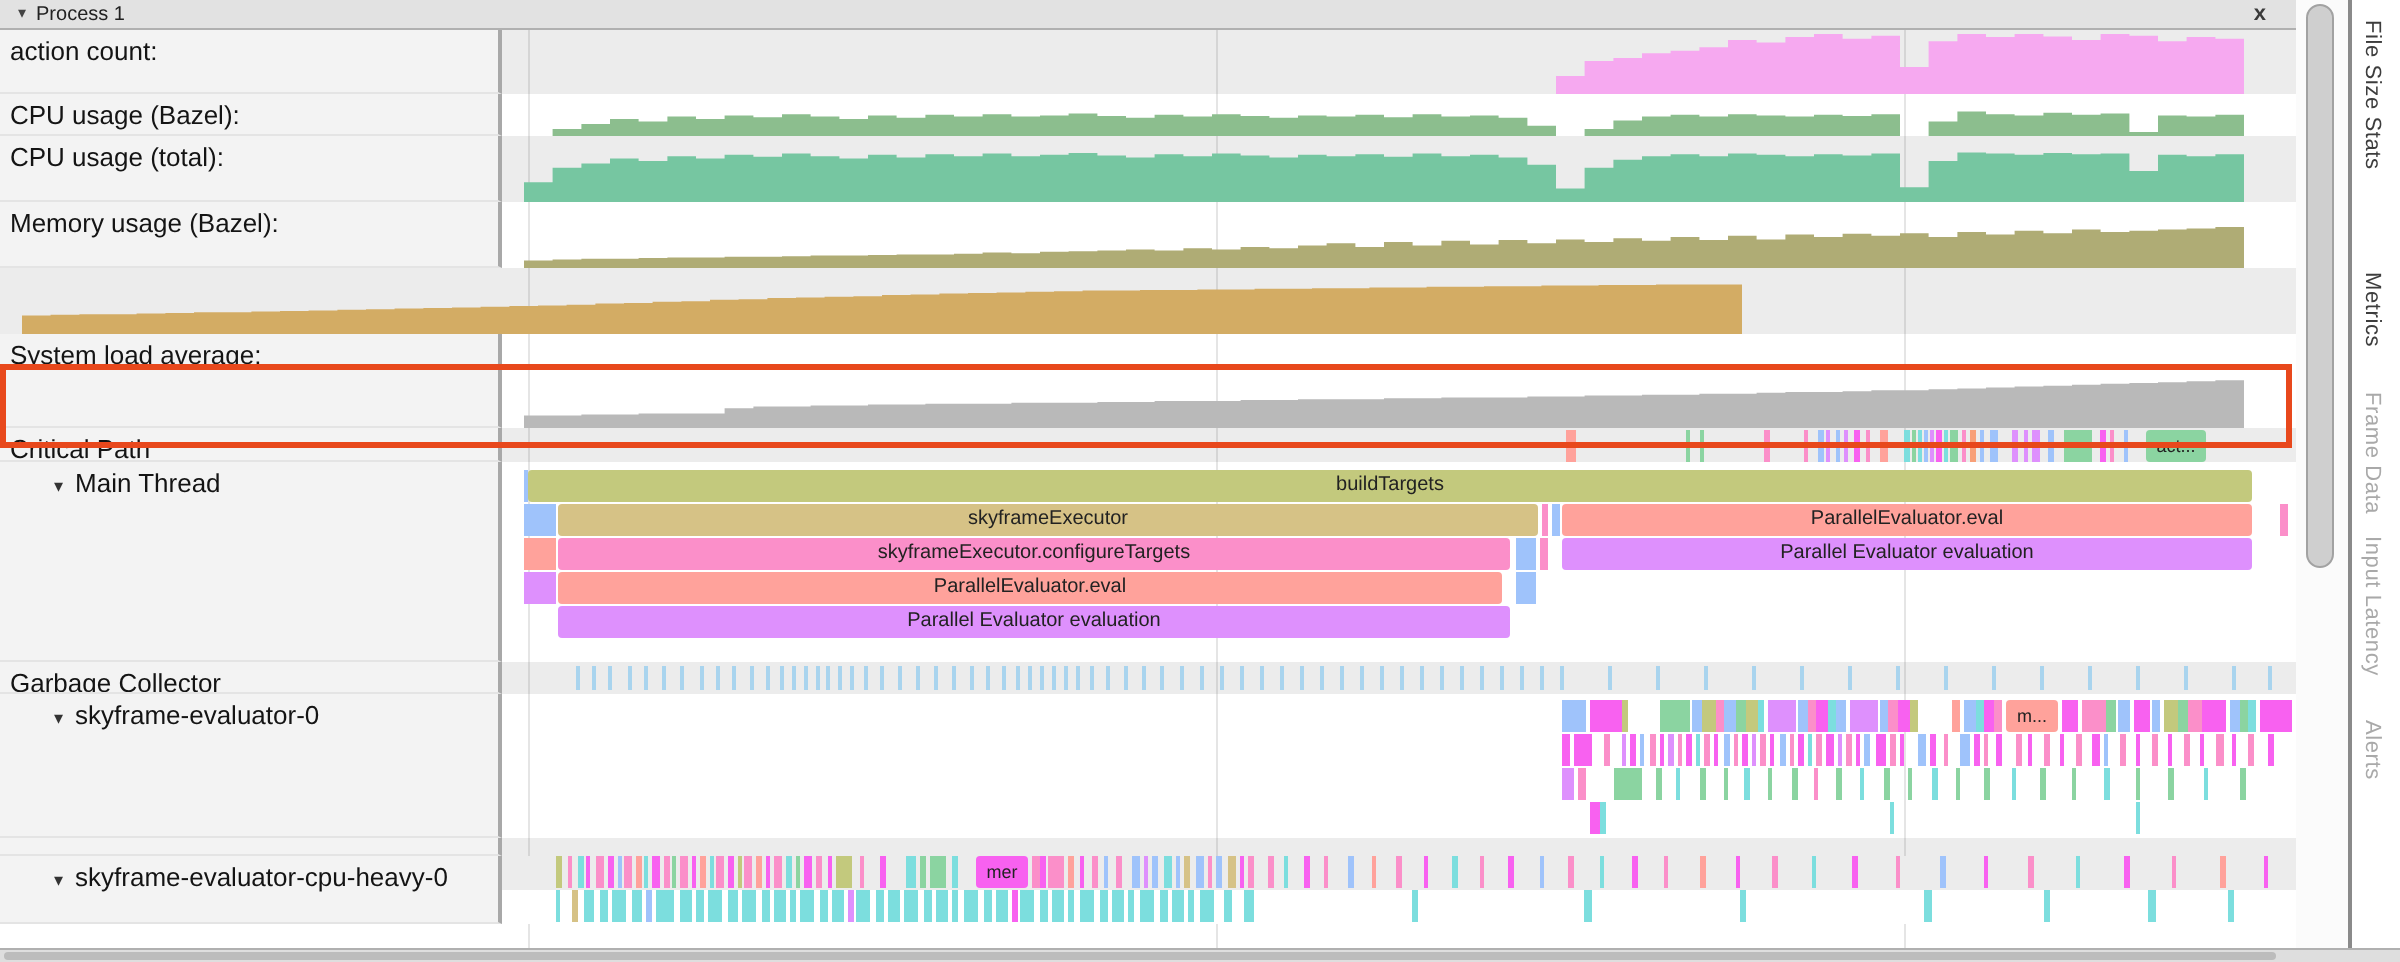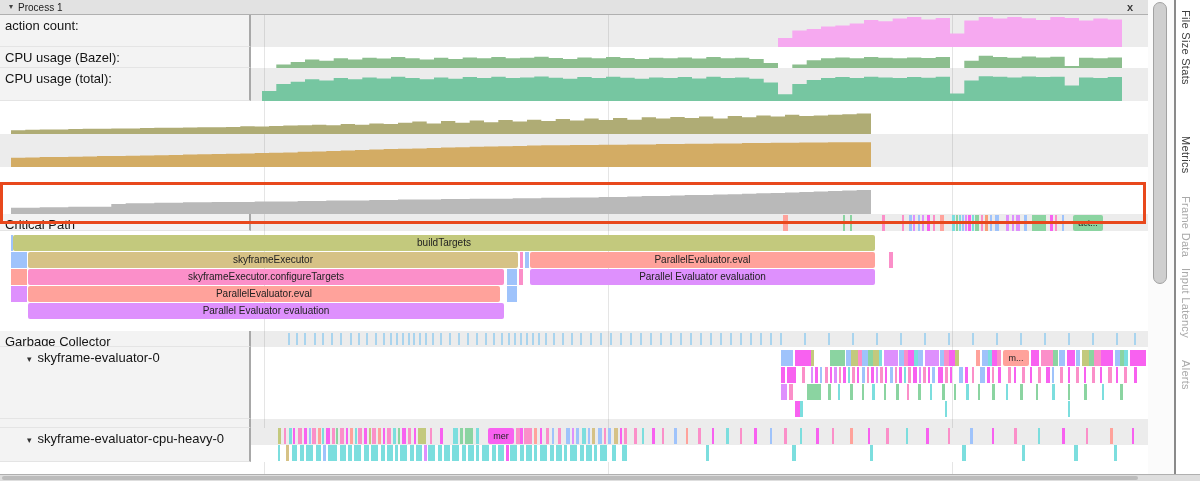--- a/index.html
+++ b/index.html
@@ -70,34 +70,36 @@
         </div>
         <div class="track-row" style="height: 33px;">
           <div class="lbl"><span>CPU usage (total):</span></div>
           <div class="trk" style="background: rgb(236, 236, 236);">
             <svg width="860" height="33" viewBox="0 0 860 33" class="counter-svg">
               <path d="M0 33 L0.0 23.1 L14.3 23.1 L14.3 15.9 L28.7 15.9 L28.7 13.8 L43.0 13.8 L43.0 11.3 L57.3 11.3 L57.3 12.5 L71.7 12.5 L71.7 10.1 L86.0 10.1 L86.0 11.3 L100.3 11.3 L100.3 9.4 L114.7 9.4 L114.7 10.4 L129.0 10.4 L129.0 8.8 L143.3 8.8 L143.3 10.1 L157.7 10.1 L157.7 11.3 L172.0 11.3 L172.0 9.4 L186.3 9.4 L186.3 10.7 L200.7 10.7 L200.7 9.1 L215.0 9.1 L215.0 10.1 L229.3 10.1 L229.3 8.8 L243.7 8.8 L243.7 10.1 L258.0 10.1 L258.0 9.4 L272.3 9.4 L272.3 8.5 L286.7 8.5 L286.7 9.8 L301.0 9.8 L301.0 10.7 L315.3 10.7 L315.3 9.1 L329.7 9.1 L329.7 10.1 L344.0 10.1 L344.0 8.8 L358.3 8.8 L358.3 9.8 L372.7 9.8 L372.7 10.7 L387.0 10.7 L387.0 9.4 L401.3 9.4 L401.3 10.1 L415.7 10.1 L415.7 9.1 L430.0 9.1 L430.0 10.4 L444.3 10.4 L444.3 8.8 L458.7 8.8 L458.7 10.1 L473.0 10.1 L473.0 9.4 L487.3 9.4 L487.3 10.7 L501.7 10.7 L501.7 14.4 L516.0 14.4 L516.0 26.2 L530.3 26.2 L530.3 15.9 L544.7 15.9 L544.7 11.9 L559.0 11.9 L559.0 10.1 L573.3 10.1 L573.3 9.1 L587.7 9.1 L587.7 10.1 L602.0 10.1 L602.0 8.8 L616.3 8.8 L616.3 9.4 L630.7 9.4 L630.7 10.1 L645.0 10.1 L645.0 9.1 L659.3 9.1 L659.3 9.8 L673.7 9.8 L673.7 8.8 L688.0 8.8 L688.0 25.6 L702.3 25.6 L702.3 12.5 L716.7 12.5 L716.7 8.2 L731.0 8.2 L731.0 8.8 L745.3 8.8 L745.3 9.4 L759.7 9.4 L759.7 8.5 L774.0 8.5 L774.0 9.1 L788.3 9.1 L788.3 8.8 L802.7 8.8 L802.7 17.5 L817.0 17.5 L817.0 9.4 L831.3 9.4 L831.3 10.1 L845.7 10.1 L845.7 9.1 L860.0 9.1 L860 33 Z" fill="#76c6a1"></path>
             </svg>
           </div>
         </div>
         <div class="track-row" style="height: 33px;">
+          <div class="lbl"><span>Memory usage (Bazel):</span></div>
           <div class="trk" style="background: rgb(255, 255, 255);">
             <svg width="860" height="33" viewBox="0 0 860 33" class="counter-svg">
               <path d="M0 33 L0.0 29.3 L14.3 29.3 L14.3 28.7 L28.7 28.7 L28.7 28.4 L43.0 28.4 L43.0 28.4 L57.3 28.4 L57.3 28.0 L71.7 28.0 L71.7 27.7 L86.0 27.7 L86.0 27.7 L100.3 27.7 L100.3 27.4 L114.7 27.4 L114.7 27.4 L129.0 27.4 L129.0 27.1 L143.3 27.1 L143.3 26.8 L157.7 26.8 L157.7 26.8 L172.0 26.8 L172.0 26.5 L186.3 26.5 L186.3 26.2 L200.7 26.2 L200.7 26.2 L215.0 26.2 L215.0 25.9 L229.3 25.9 L229.3 25.3 L243.7 25.3 L243.7 25.6 L258.0 25.6 L258.0 24.9 L272.3 24.9 L272.3 24.6 L286.7 24.6 L286.7 24.3 L301.0 24.3 L301.0 23.7 L315.3 23.7 L315.3 24.3 L329.7 24.3 L329.7 23.1 L344.0 23.1 L344.0 23.7 L358.3 23.7 L358.3 22.5 L372.7 22.5 L372.7 23.1 L387.0 23.1 L387.0 21.8 L401.3 21.8 L401.3 20.6 L415.7 20.6 L415.7 22.5 L430.0 22.5 L430.0 20.0 L444.3 20.0 L444.3 21.8 L458.7 21.8 L458.7 19.4 L473.0 19.4 L473.0 21.2 L487.3 21.2 L487.3 19.0 L501.7 19.0 L501.7 20.6 L516.0 20.6 L516.0 18.7 L530.3 18.7 L530.3 20.0 L544.7 20.0 L544.7 18.1 L559.0 18.1 L559.0 19.4 L573.3 19.4 L573.3 17.5 L587.7 17.5 L587.7 19.0 L602.0 19.0 L602.0 16.9 L616.3 16.9 L616.3 18.7 L630.7 18.7 L630.7 16.3 L645.0 16.3 L645.0 17.5 L659.3 17.5 L659.3 15.9 L673.7 15.9 L673.7 16.9 L688.0 16.9 L688.0 15.6 L702.3 15.6 L702.3 17.5 L716.7 17.5 L716.7 15.0 L731.0 15.0 L731.0 16.3 L745.3 16.3 L745.3 14.4 L759.7 14.4 L759.7 15.6 L774.0 15.6 L774.0 13.8 L788.3 13.8 L788.3 15.0 L802.7 15.0 L802.7 14.4 L817.0 14.4 L817.0 13.8 L831.3 13.8 L831.3 13.2 L845.7 13.2 L845.7 12.5 L860.0 12.5 L860 33 Z" fill="#afac75"></path>
             </svg>
           </div>
         </div>
         <div class="track-row" style="height: 33px;">
           <div class="trk" style="background: rgb(236, 236, 236);">
             <svg width="860" height="33" viewBox="0 0 860 33" class="counter-svg">
               <path d="M0 33 L0.0 23.7 L14.3 23.7 L14.3 23.4 L28.7 23.4 L28.7 23.1 L43.0 23.1 L43.0 23.1 L57.3 23.1 L57.3 22.8 L71.7 22.8 L71.7 22.5 L86.0 22.5 L86.0 22.1 L100.3 22.1 L100.3 22.1 L114.7 22.1 L114.7 21.8 L129.0 21.8 L129.0 21.5 L143.3 21.5 L143.3 21.2 L157.7 21.2 L157.7 20.9 L172.0 20.9 L172.0 20.6 L186.3 20.6 L186.3 20.3 L200.7 20.3 L200.7 20.0 L215.0 20.0 L215.0 19.7 L229.3 19.7 L229.3 19.4 L243.7 19.4 L243.7 19.0 L258.0 19.0 L258.0 18.7 L272.3 18.7 L272.3 18.4 L286.7 18.4 L286.7 17.8 L301.0 17.8 L301.0 17.5 L315.3 17.5 L315.3 16.9 L329.7 16.9 L329.7 16.6 L344.0 16.6 L344.0 15.9 L358.3 15.9 L358.3 15.6 L372.7 15.6 L372.7 15.0 L387.0 15.0 L387.0 14.7 L401.3 14.7 L401.3 14.4 L415.7 14.4 L415.7 14.1 L430.0 14.1 L430.0 13.5 L444.3 13.5 L444.3 13.2 L458.7 13.2 L458.7 12.8 L473.0 12.8 L473.0 12.5 L487.3 12.5 L487.3 12.2 L501.7 12.2 L501.7 11.9 L516.0 11.9 L516.0 11.6 L530.3 11.6 L530.3 11.3 L544.7 11.3 L544.7 11.3 L559.0 11.3 L559.0 11.0 L573.3 11.0 L573.3 11.0 L587.7 11.0 L587.7 10.7 L602.0 10.7 L602.0 10.7 L616.3 10.7 L616.3 10.4 L630.7 10.4 L630.7 10.4 L645.0 10.4 L645.0 10.1 L659.3 10.1 L659.3 10.1 L673.7 10.1 L673.7 9.8 L688.0 9.8 L688.0 9.8 L702.3 9.8 L702.3 9.4 L716.7 9.4 L716.7 9.4 L731.0 9.4 L731.0 9.1 L745.3 9.1 L745.3 9.1 L759.7 9.1 L759.7 8.8 L774.0 8.8 L774.0 8.8 L788.3 8.8 L788.3 8.5 L802.7 8.5 L802.7 8.5 L817.0 8.5 L817.0 8.2 L831.3 8.2 L831.3 8.2 L845.7 8.2 L845.7 8.2 L860.0 8.2 L860 33 Z" fill="#d3ac64"></path>
             </svg>
           </div>
         </div>
         <div class="track-row" style="height: 47px;">
+          <div class="lbl"><span>System load average:</span></div>
           <div class="trk" style="background: rgb(255, 255, 255);">
             <svg width="860" height="47" viewBox="0 0 860 47" class="counter-svg">
               <path d="M0 47 L0.0 40.7 L14.3 40.7 L14.3 40.7 L28.7 40.7 L28.7 40.3 L43.0 40.3 L43.0 40.3 L57.3 40.3 L57.3 39.8 L71.7 39.8 L71.7 39.8 L86.0 39.8 L86.0 39.8 L100.3 39.8 L100.3 37.1 L114.7 37.1 L114.7 36.2 L129.0 36.2 L129.0 36.2 L143.3 36.2 L143.3 35.8 L157.7 35.8 L157.7 35.8 L172.0 35.8 L172.0 35.3 L186.3 35.3 L186.3 35.3 L200.7 35.3 L200.7 34.9 L215.0 34.9 L215.0 34.9 L229.3 34.9 L229.3 34.9 L243.7 34.9 L243.7 34.4 L258.0 34.4 L258.0 34.4 L272.3 34.4 L272.3 34.4 L286.7 34.4 L286.7 34.0 L301.0 34.0 L301.0 34.0 L315.3 34.0 L315.3 33.5 L329.7 33.5 L329.7 33.5 L344.0 33.5 L344.0 33.5 L358.3 33.5 L358.3 33.0 L372.7 33.0 L372.7 33.0 L387.0 33.0 L387.0 32.6 L401.3 32.6 L401.3 32.6 L415.7 32.6 L415.7 32.6 L430.0 32.6 L430.0 32.1 L444.3 32.1 L444.3 32.1 L458.7 32.1 L458.7 31.7 L473.0 31.7 L473.0 31.7 L487.3 31.7 L487.3 31.7 L501.7 31.7 L501.7 31.3 L516.0 31.3 L516.0 31.3 L530.3 31.3 L530.3 30.8 L544.7 30.8 L544.7 30.8 L559.0 30.8 L559.0 30.4 L573.3 30.4 L573.3 30.4 L587.7 30.4 L587.7 29.9 L602.0 29.9 L602.0 29.9 L616.3 29.9 L616.3 29.4 L630.7 29.4 L630.7 29.0 L645.0 29.0 L645.0 29.0 L659.3 29.0 L659.3 28.6 L673.7 28.6 L673.7 28.1 L688.0 28.1 L688.0 28.1 L702.3 28.1 L702.3 27.6 L716.7 27.6 L716.7 27.2 L731.0 27.2 L731.0 26.8 L745.3 26.8 L745.3 26.3 L759.7 26.3 L759.7 25.9 L774.0 25.9 L774.0 25.4 L788.3 25.4 L788.3 24.9 L802.7 24.9 L802.7 24.5 L817.0 24.5 L817.0 24.1 L831.3 24.1 L831.3 23.6 L845.7 23.6 L845.7 23.1 L860.0 23.1 L860 47 Z" fill="#b9b9b9"></path>
             </svg>
           </div>
         </div>
         <div class="track-row" style="height: 17px;">
           <div class="lbl"><span>Critical Path</span></div>
           <div class="trk" style="background: rgb(236, 236, 236);">
             <div class="seg-row" style="top: 1px;">
@@ -131,20 +133,21 @@
               <div class="seg" style="left: 773px; width: 3px; background: rgb(159, 195, 251);"></div>
               <div class="seg" style="left: 781px; width: 14px; background: rgb(139, 212, 161);"></div>
               <div class="seg" style="left: 799px; width: 3px; background: rgb(248, 97, 240);"></div>
               <div class="seg" style="left: 804px; width: 2px; background: rgb(251, 143, 201);"></div>
               <div class="seg" style="left: 811px; width: 2px; background: rgb(159, 195, 251);"></div>
               <div class="seg labeled badge" style="left: 822px; width: 30px; background: rgb(139, 212, 161);">act...</div>
             </div>
           </div>
         </div>
         <div class="track-row" style="height: 100px;">
+          <div class="lbl"><span class="arr">▾</span><span>Main Thread</span></div>
           <div class="trk" style="background: rgb(255, 255, 255);">
             <div class="seg-row" style="top: 4px;">
               <div class="seg" style="left: 11px; width: 2px; background: rgb(159, 195, 251);"></div>
               <div class="seg labeled" style="left: 13px; width: 862px; background: rgb(195, 201, 125);">buildTargets</div>
             </div>
             <div class="seg-row" style="top: 21px;">
               <div class="seg" style="left: 11px; width: 16px; background: rgb(159, 195, 251);"></div>
               <div class="seg labeled" style="left: 28px; width: 490px; background: rgb(214, 194, 134);">skyframeExecutor</div>
               <div class="seg" style="left: 520px; width: 3px; background: rgb(251, 143, 201);"></div>
               <div class="seg" style="left: 525px; width: 4px; background: rgb(159, 195, 251);"></div>

